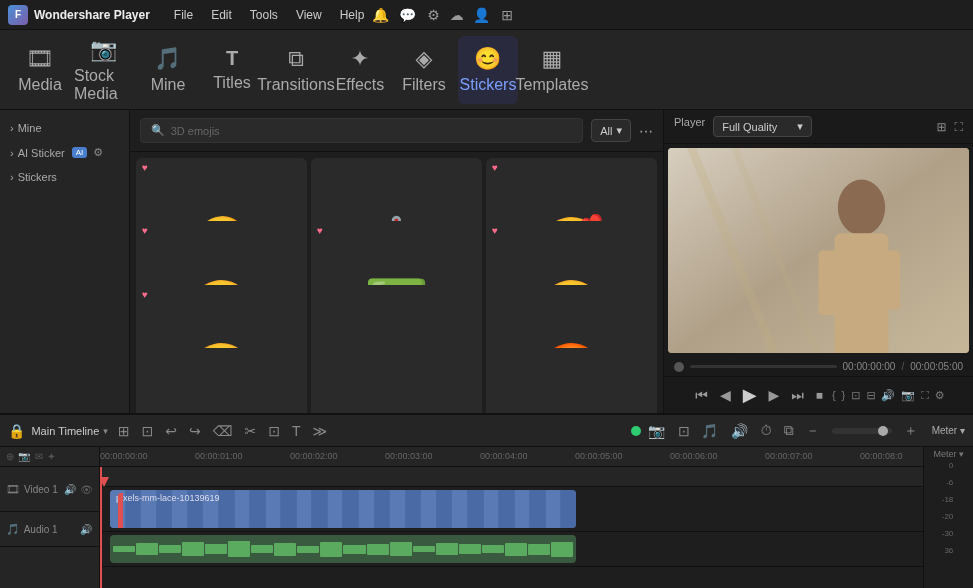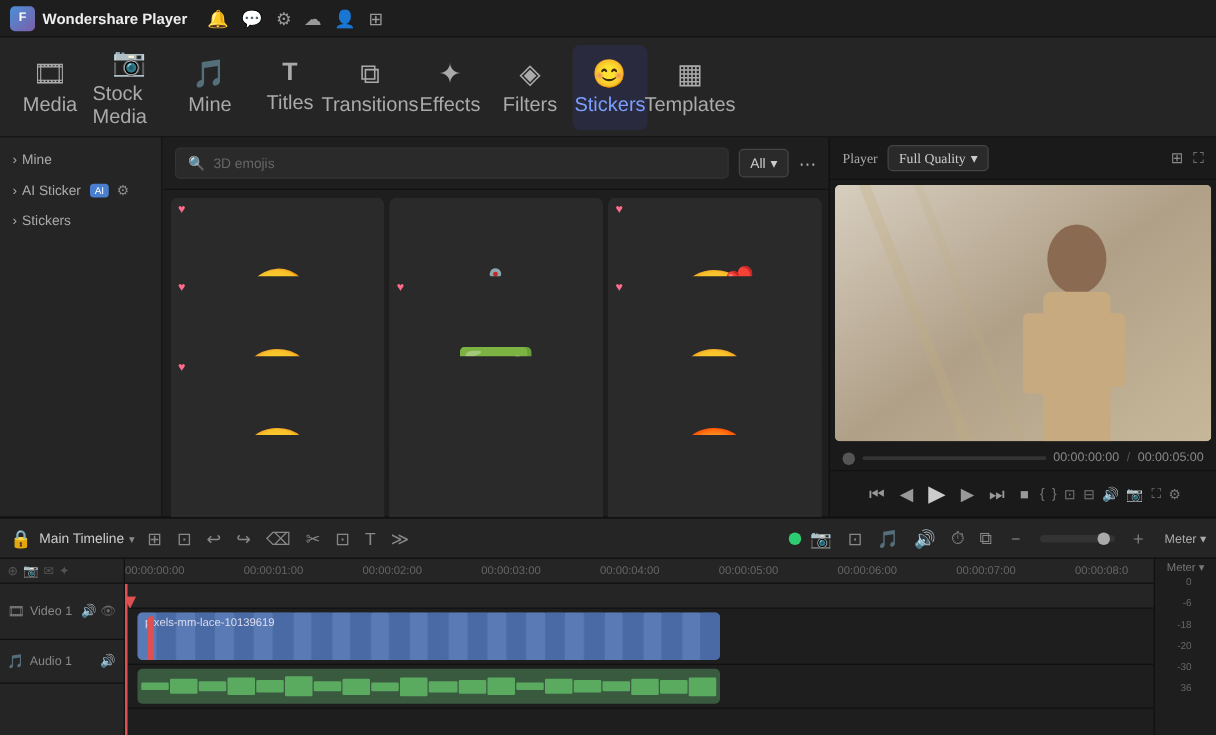--- a/index.html
+++ b/index.html
@@ -219,40 +219,38 @@
     
     #player-area {
       width: 310px;
       background: #1a1a1a;
       border-left: 1px solid #111;
       display: flex;
       flex-direction: column;
     }
     #player-header {
       display: flex;
-      align-items: center;
       padding: 6px 10px;
       gap: 8px;
       border-bottom: 1px solid #111;
-      font-family: Liberation Serif, serif;
     }
     #player-label {
       color: #aaa;
       font-size: 11px;
     }
     #quality-dropdown {
       background: #2a2a2a;
       border: 1px solid #444;
       border-radius: 4px;
       padding: 3px 8px;
       color: #ccc;
       font-size: 11px;
       display: flex;
       align-items: center;
-      gap: 4px;
+      gap: 20px;
       cursor: pointer;
     }
     #player-right-btns {
       margin-left: auto;
       display: flex;
       gap: 8px;
       align-items: center;
       color: #888;
     }
     #video-preview {
@@ -545,20 +543,27 @@
       padding-right: 2px;
     }
   </style>
 </head>
 <body>
 
 <div id="title-bar">
   <div id="app-logo">
     <div class="logo-icon">F</div>
     <span>Wondershare Player</span>
+  </div>
+  <div class="menu-items">
+    <span class="menu-item">File</span>
+    <span class="menu-item">Edit</span>
+    <span class="menu-item">Tools</span>
+    <span class="menu-item">View</span>
+    <span class="menu-item">Help</span>
   </div>
   <div id="title-right">
     <span class="title-btn">🔔</span>
     <span class="title-btn">💬</span>
     <span class="title-btn">⚙</span>
     <span class="title-btn">☁</span>
     <span class="title-btn">👤</span>
     <span class="title-btn">⊞</span>
   </div>
 </div>

